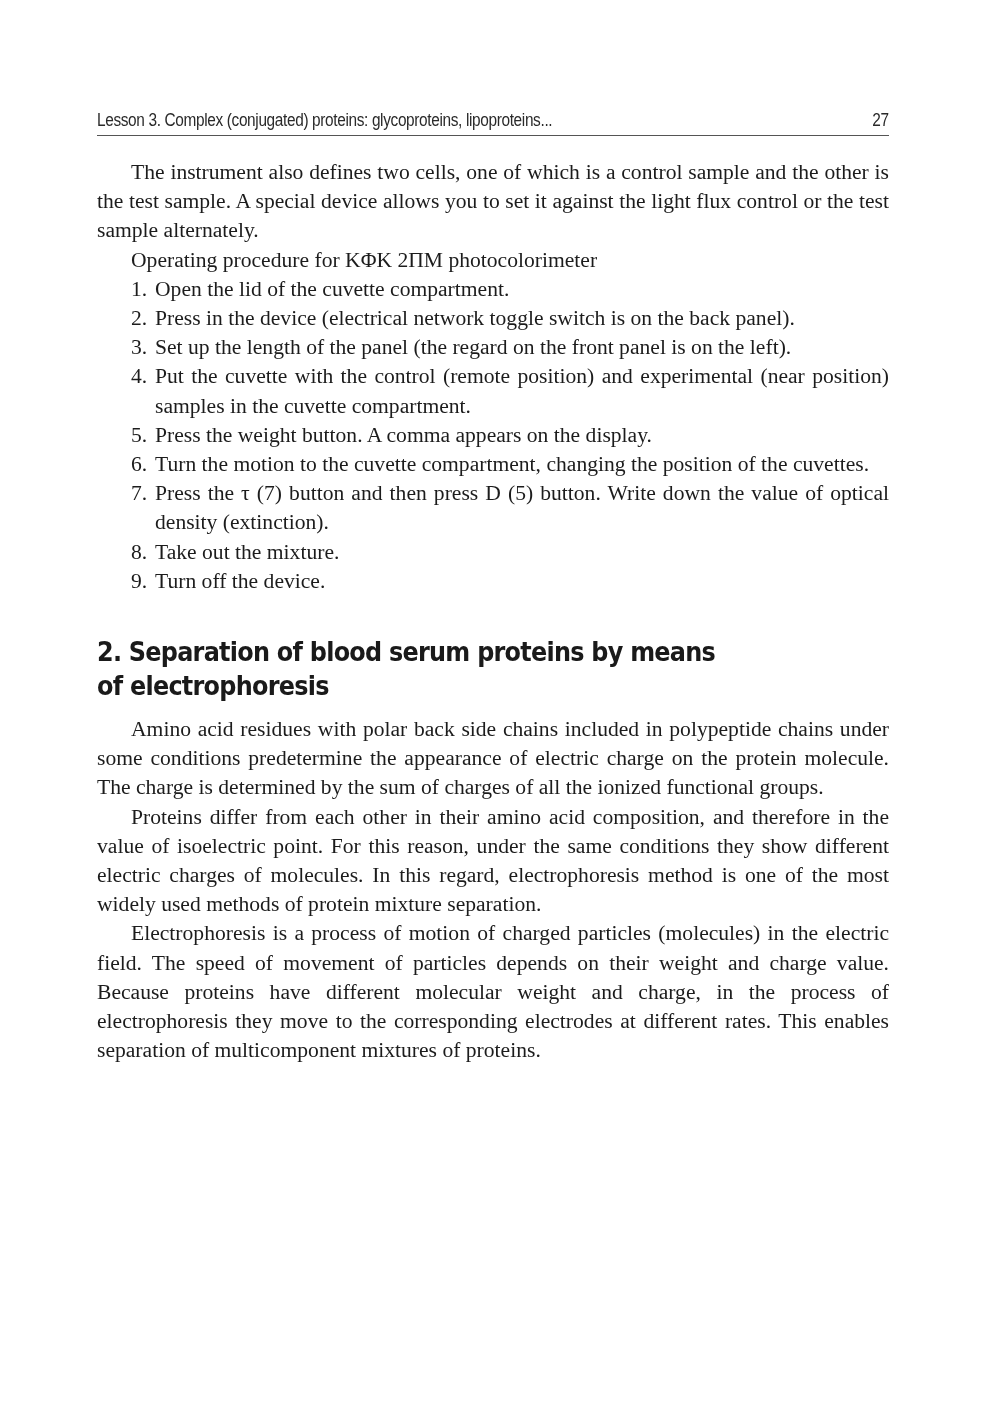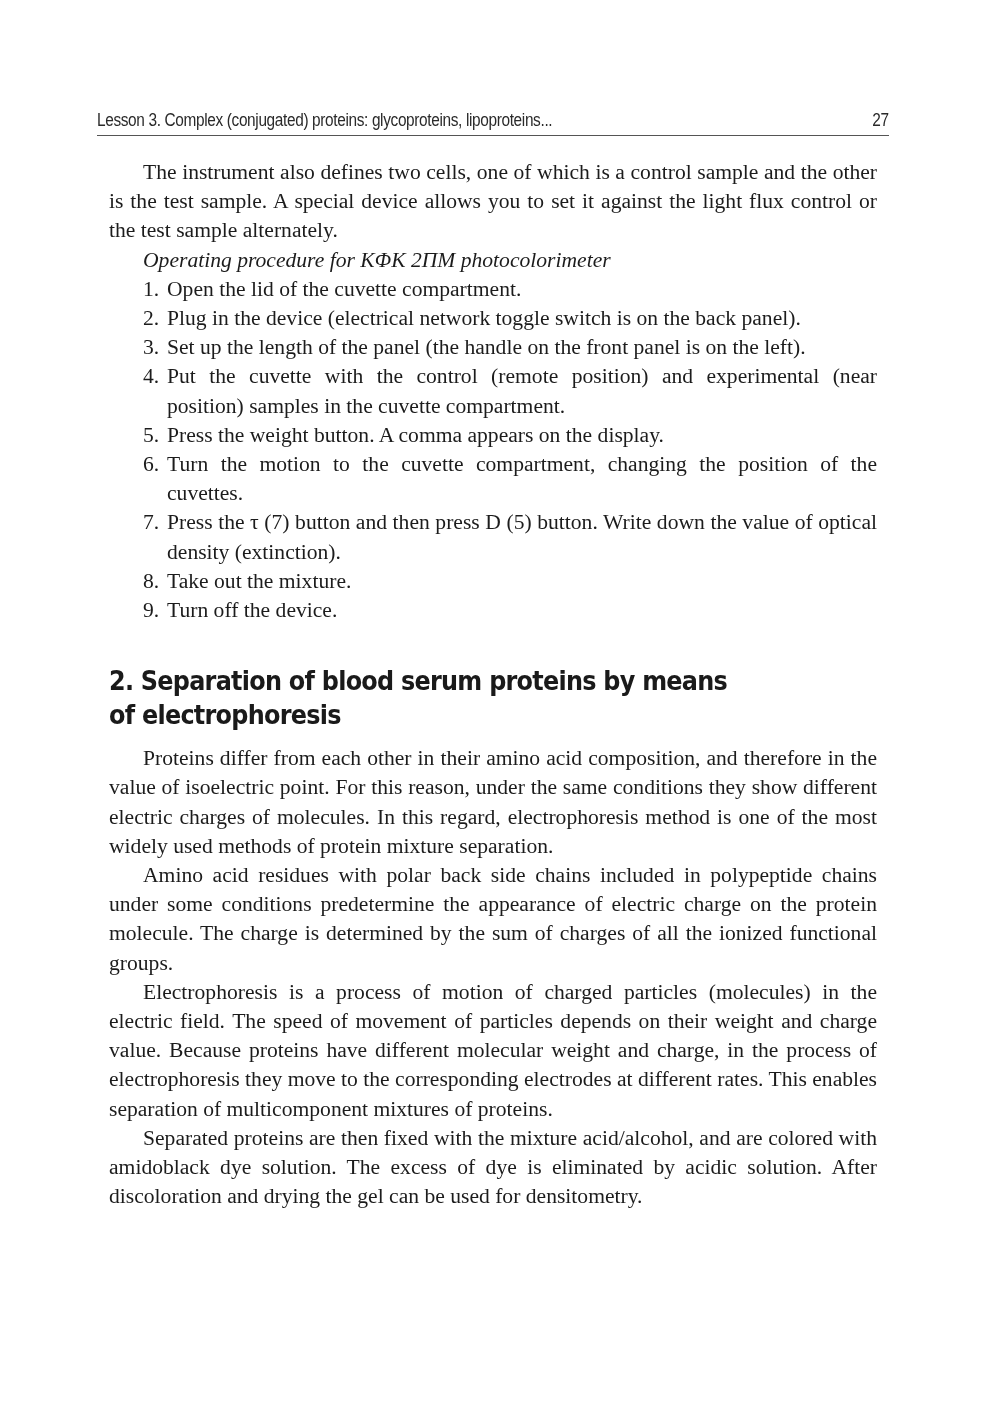--- a/index.html
+++ b/index.html
@@ -7,25 +7,25 @@
   .page { position: absolute; left: 97px; top: 110px; width: 792px; }
   .running-head {
     display: flex; justify-content: space-between; align-items: flex-end;
     font-family: "Liberation Sans", sans-serif; font-size: 17.5px; color: #2a2a2a;
     padding-bottom: 4px; border-bottom: 1.5px solid #555; letter-spacing: -0.4px;
     transform: scaleX(0.88); transform-origin: left bottom; width: 113.6%;
   }
   .running-head .num { font-weight: normal; }
   .body-text {
     font-family: "Liberation Serif", serif; font-size: 21.6px; line-height: 29.2px;
-    text-align: justify; margin: 12px;
+    text-align: justify; margin: 0;
   }
   .block { margin-top: 22px; }
   p.para { margin: 0; text-indent: 34px; text-align: justify; }
-  p.ital { margin: 0; text-indent: 34px; font-style: italic; }
+  p.ital { margin: 0; text-indent: 34px; }
   .list-item { display: flex; margin: 0; padding-left: 34px; }
   .list-item .n { flex: 0 0 auto; width: 24px; }
   .list-item .t { flex: 1 1 auto; text-align: justify; }
   h2.section {
     font-family: "DejaVu Sans", sans-serif; font-weight: bold; font-size: 26px;
     line-height: 34px; margin: 39px 0 12px 0; letter-spacing: -0.8px; color: #1a1a1a;
     transform: scaleX(0.92); transform-origin: left top;
   }
 </style>
 </head>
@@ -40,25 +40,25 @@
   <div class="body-text block">
     <p class="para">The instrument also defines two cells, one of which is a control sample and the other is the test sample. A special device allows you to set it against the light flux control or the test sample alternately.</p>
     <p class="ital">Operating procedure for KΦK 2ΠM photocolorimeter</p>
     <div>
       <div class="list-item">
           <span class="n">1.</span>
           <span class="t">Open the lid of the cuvette compartment.</span>
         </div>
       <div class="list-item">
           <span class="n">2.</span>
-          <span class="t">Plug in the device (electrical network toggle switch is on the back panel).</span>
+          <span class="t">Press in the device (electrical network toggle switch is on the back panel).</span>
         </div>
       <div class="list-item">
           <span class="n">3.</span>
-          <span class="t">Set up the length of the panel (the handle on the front panel is on the left).</span>
+          <span class="t">Set up the length of the panel (the regard on the front panel is on the left).</span>
         </div>
       <div class="list-item">
           <span class="n">4.</span>
           <span class="t">Put the cuvette with the control (remote position) and experimental (near position) samples in the cuvette compartment.</span>
         </div>
       <div class="list-item">
           <span class="n">5.</span>
           <span class="t">Press the weight button. A comma appears on the display.</span>
         </div>
       <div class="list-item">
@@ -77,18 +77,17 @@
           <span class="n">9.</span>
           <span class="t">Turn off the device.</span>
         </div>
     </div>
 
     <h2 class="section">
       <span>2. Separation of blood serum proteins by means</span><br>
       <span>of electrophoresis</span>
     </h2>
 
+    <p class="para">Amino acid residues with polar back side chains included in polypeptide chains under some conditions predetermine the appearance of electric charge on the protein molecule. The charge is determined by the sum of charges of all the ionized functional groups.</p>
     <p class="para">Proteins differ from each other in their amino acid composition, and therefore in the value of isoelectric point. For this reason, under the same conditions they show different electric charges of molecules. In this regard, electrophoresis method is one of the most widely used methods of protein mixture separation.</p>
-    <p class="para">Amino acid residues with polar back side chains included in polypeptide chains under some conditions predetermine the appearance of electric charge on the protein molecule. The charge is determined by the sum of charges of all the ionized functional groups.</p>
     <p class="para">Electrophoresis is a process of motion of charged particles (molecules) in the electric field. The speed of movement of particles depends on their weight and charge value. Because proteins have different molecular weight and charge, in the process of electrophoresis they move to the correspond­ing electrodes at different rates. This enables separation of multicomponent mixtures of proteins.</p>
-    <p class="para">Separated proteins are then fixed with the mixture acid/alcohol, and are colored with amidoblack dye solution. The excess of dye is eliminated by acidic solution. After discoloration and drying the gel can be used for densitometry.</p>
   </div>
 </div>
 
 </body></html>

